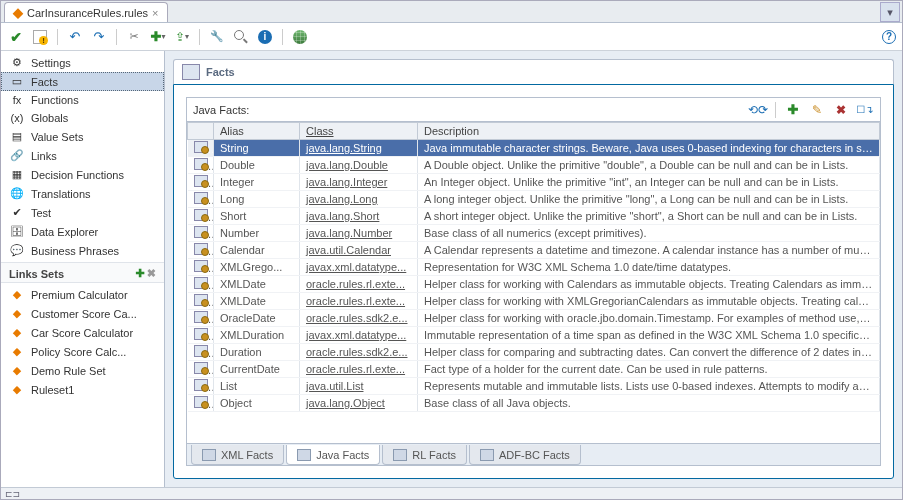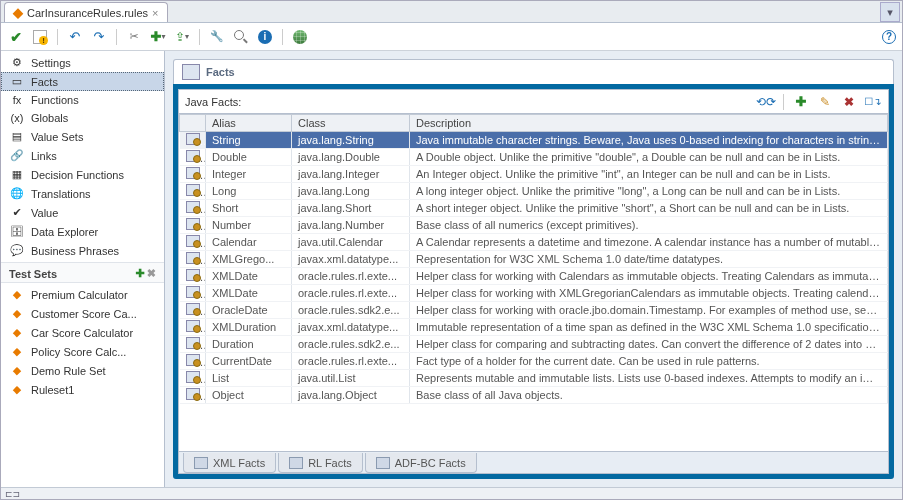--- a/index.html
+++ b/index.html
@@ -18,31 +18,31 @@
   .sidebar { width:164px; background:#fff; border-right:1px solid #b5bfce; padding:2px 0; overflow:hidden; }
   .side-item { display:flex; align-items:center; gap:6px; padding:3px 8px; cursor:pointer; }
   .side-item.selected { background:#c8d6e8; outline:1px dotted #567; outline-offset:-1px; }
   .side-item .sicon { width:16px; text-align:center; }
   .side-section { display:flex; align-items:center; justify-content:space-between; padding:4px 8px 2px 8px; font-weight:bold; color:#444; border-top:1px solid #e0e4ea; border-bottom:1px solid #e0e4ea; margin:2px 0; background:#f9fafb; }
   .side-actions { display:flex; gap:2px; }
   .side-actions .plus { color:#2a8a2a; font-weight:bold; }
   .side-actions .del { color:#999; font-weight:bold; }
   .main { flex:1; background:#e7edf4; padding:8px; display:flex; flex-direction:column; min-width:0; }
   .panel-header { border:1px solid #b5bfce; background:#fff; border-bottom:none; border-radius:3px 3px 0 0; padding:4px 8px; display:flex; align-items:center; gap:6px; font-weight:bold; color:#5a6a80; }
-  .panel-body { flex:1; border:5px solid #0369a1; background:#fff; padding:0; display:flex; flex-direction:column; min-height:0; border-radius:0 0 3px 3px; }
+  .panel-body { flex:1; border:1px solid #0369a1; background:#fff; padding:12px; display:flex; flex-direction:column; min-height:0; border-radius:0 0 3px 3px; }
   .facts-box { flex:1; border:1px solid #b5bfce; background:#fff; display:flex; flex-direction:column; min-height:0; }
   .facts-toolbar { height:24px; border-bottom:1px solid #b5bfce; display:flex; align-items:center; padding:0 6px; }
   .facts-toolbar-right { margin-left:auto; display:flex; gap:6px; align-items:center; }
   .facts-label { color:#333; }
   .grid { flex:1; overflow:auto; }
   table { border-collapse:collapse; width:100%; table-layout:fixed; }
   th { background:#eef1f5; border:1px solid #c2cad5; text-align:left; padding:2px 6px; font-weight:normal; position:sticky; top:0; color:#444; }
   th.icon-col, td.icon-col { width:26px; text-align:center; }
   th.alias-col, td.alias-col { width:86px; }
-  th.class-col, td.class-col { width:118px; }
+  th.class-col, td.class-col { width:118px;text-decoration:underline; }
   td { border-right:1px solid #e0e5eb; border-bottom:1px solid #f0f2f5; padding:1px 6px; white-space:nowrap; overflow:hidden; text-overflow:ellipsis; color:#555; height:16px; }
   tr.selected td { background:#4a6ea9; color:#fff; }
   tr.selected td:first-child { background:#eef1f5; }
   .row-icon { display:inline-flex; width:14px; height:12px; border:1px solid #88a; background:#dde5f0; align-items:center; justify-content:center; font-size:8px; color:#557; position:relative; }
   .row-icon::after { content:""; position:absolute; right:-2px; bottom:-2px; width:6px; height:6px; border-radius:50%; background:#c89020; border:1px solid #8a6a10; }
   .bottom-tabs { height:22px; background:#e7edf4; border-top:1px solid #b5bfce; display:flex; gap:2px; align-items:flex-end; padding-left:4px; }
   .bt { height:20px; background:#e4e8ee; border:1px solid #b5bfce; border-top:none; border-radius:0 0 4px 4px; padding:2px 10px; display:flex; align-items:center; gap:5px; cursor:pointer; color:#555; }
   .bt.active { background:#fff; font-weight:normal; }
   .bt .bicon { width:14px; height:12px; background:#cfd8e6; border:1px solid #8a9ab0; display:inline-block; }
   .ic { display:inline-flex; width:16px; height:16px; align-items:center; justify-content:center; }
@@ -156,32 +156,32 @@
         <div class="side-item">
           <span class="sicon">▦</span>
           <span>Decision Functions</span>
         </div>
         <div class="side-item">
           <span class="sicon">🌐</span>
           <span>Translations</span>
         </div>
         <div class="side-item">
           <span class="sicon">✔</span>
-          <span>Value</span>
+          <span>Test</span>
         </div>
         <div class="side-item">
           <span class="sicon">🗄</span>
           <span>Data Explorer</span>
         </div>
         <div class="side-item">
           <span class="sicon">💬</span>
           <span>Business Phrases</span>
         </div>
         <div class="side-section">
-          <span>Test Sets</span>
+          <span>Links Sets</span>
           <span class="side-actions">
             <span class="plus">✚</span>
             <span class="del">✖</span>
           </span>
         </div>
         <div class="side-item">
           <span class="sicon orange">◆</span>
           <span>Premium Calculator</span>
         </div>
         <div class="side-item">
@@ -342,20 +342,24 @@
                     <td>Base class of all Java objects.</td>
                   </tr>
                 </tbody>
             </table>
           </div>
           <div class="bottom-tabs" id="bottom-tabs">
               <div class="bt">
                 <span class="bicon"></span>
                 <span>XML Facts</span>
               </div>
+              <div class="bt active">
+                <span class="bicon"></span>
+                <span>Java Facts</span>
+              </div>
               <div class="bt">
                 <span class="bicon"></span>
                 <span>RL Facts</span>
               </div>
               <div class="bt">
                 <span class="bicon"></span>
                 <span>ADF-BC Facts</span>
               </div>
             </div>
         </div>

